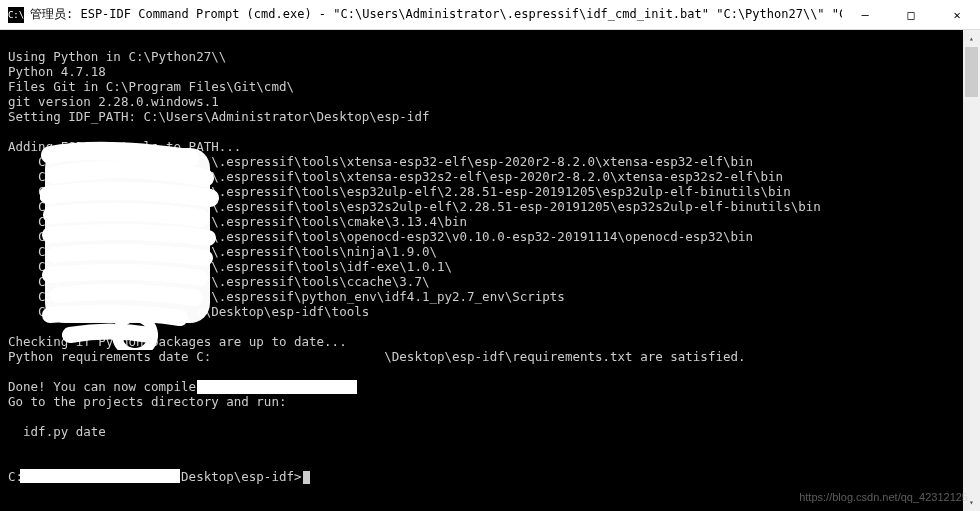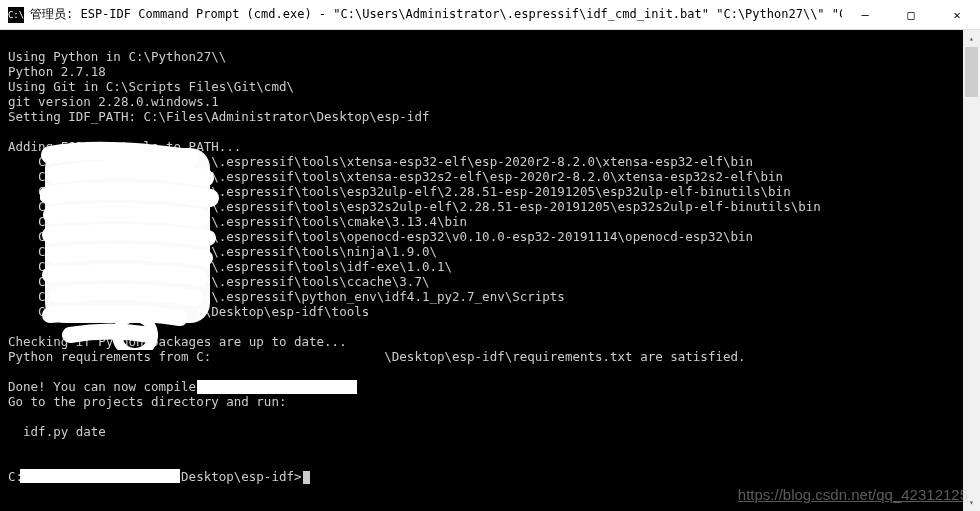--- a/index.html
+++ b/index.html
@@ -101,24 +101,23 @@
     }
     .scribble {
       position: absolute;
       pointer-events: none;
     }
     .watermark {
       position: absolute;
       right: 12px;
       bottom: 8px;
       color: rgba(200,200,200,0.45);
-      font-size: 15px;
+      font-size: 11px;
       font-family: Arial, sans-serif;
       pointer-events: none;
-      text-decoration: underline;
     }
     .cursor {
       display: inline-block;
       width: 7px;
       height: 13px;
       background: #ccc;
       vertical-align: text-bottom;
       margin-left: 1px;
     }
   </style>
@@ -130,40 +129,40 @@
   <div class="titlebar-title">管理员: ESP-IDF Command Prompt (cmd.exe) - "C:\Users\Administrator\.espressif\idf_cmd_init.bat"  "C:\Python27\\" "C:\Program Files\Git\...</div>
   <div class="window-controls">
     <div class="win-btn">—</div>
     <div class="win-btn">□</div>
     <div class="win-btn close">✕</div>
   </div>
 </div>
 
 <div class="terminal">
 <span>Using Python in C:\Python27\\</span>
-<span>Python 2.7.18</span>
-<span>Using Git in C:\Scripts Files\Git\cmd\</span>
+<span>Python 4.7.18</span>
+<span>Files Git in C:\Program Files\Git\cmd\</span>
 <span>git version 2.28.0.windows.1</span>
-<span>Setting IDF_PATH: C:\Files\Administrator\Desktop\esp-idf</span>
+<span>Setting IDF_PATH: C:\Users\Administrator\Desktop\esp-idf</span>
 <span></span>
 <span>Adding ESP-IDF tools to PATH...</span>
 <span>    C:\                    \.espressif\tools\xtensa-esp32-elf\esp-2020r2-8.2.0\xtensa-esp32-elf\bin</span>
 <span>    C:\                    \.espressif\tools\xtensa-esp32s2-elf\esp-2020r2-8.2.0\xtensa-esp32s2-elf\bin</span>
 <span>    C:\                    \.espressif\tools\esp32ulp-elf\2.28.51-esp-20191205\esp32ulp-elf-binutils\bin</span>
 <span>    C:\                    \.espressif\tools\esp32s2ulp-elf\2.28.51-esp-20191205\esp32s2ulp-elf-binutils\bin</span>
 <span>    C:\                    \.espressif\tools\cmake\3.13.4\bin</span>
 <span>    C:\                    \.espressif\tools\openocd-esp32\v0.10.0-esp32-20191114\openocd-esp32\bin</span>
 <span>    C:\                    \.espressif\tools\ninja\1.9.0\</span>
 <span>    C:\                    \.espressif\tools\idf-exe\1.0.1\</span>
 <span>    C:\                    \.espressif\tools\ccache\3.7\</span>
 <span>    C:\                    \.espressif\python_env\idf4.1_py2.7_env\Scripts</span>
 <span>    C:\Us                r\Desktop\esp-idf\tools</span>
 <span></span>
 <span>Checking if Python packages are up to date...</span>
-<span>Python requirements from C:                       \Desktop\esp-idf\requirements.txt are satisfied.</span>
+<span>Python requirements date C:                       \Desktop\esp-idf\requirements.txt are satisfied.</span>
 <span></span>
 <span>Done! You can now compile ESP-IDF projects.</span>
 <span>Go to the projects directory and run:</span>
 <span></span>
 <span>  idf.py date</span>
 <span></span>
 <span></span>
 <span>C:\                   \Desktop\esp-idf&gt;</span><span class="cursor"></span>
 </div>
 

